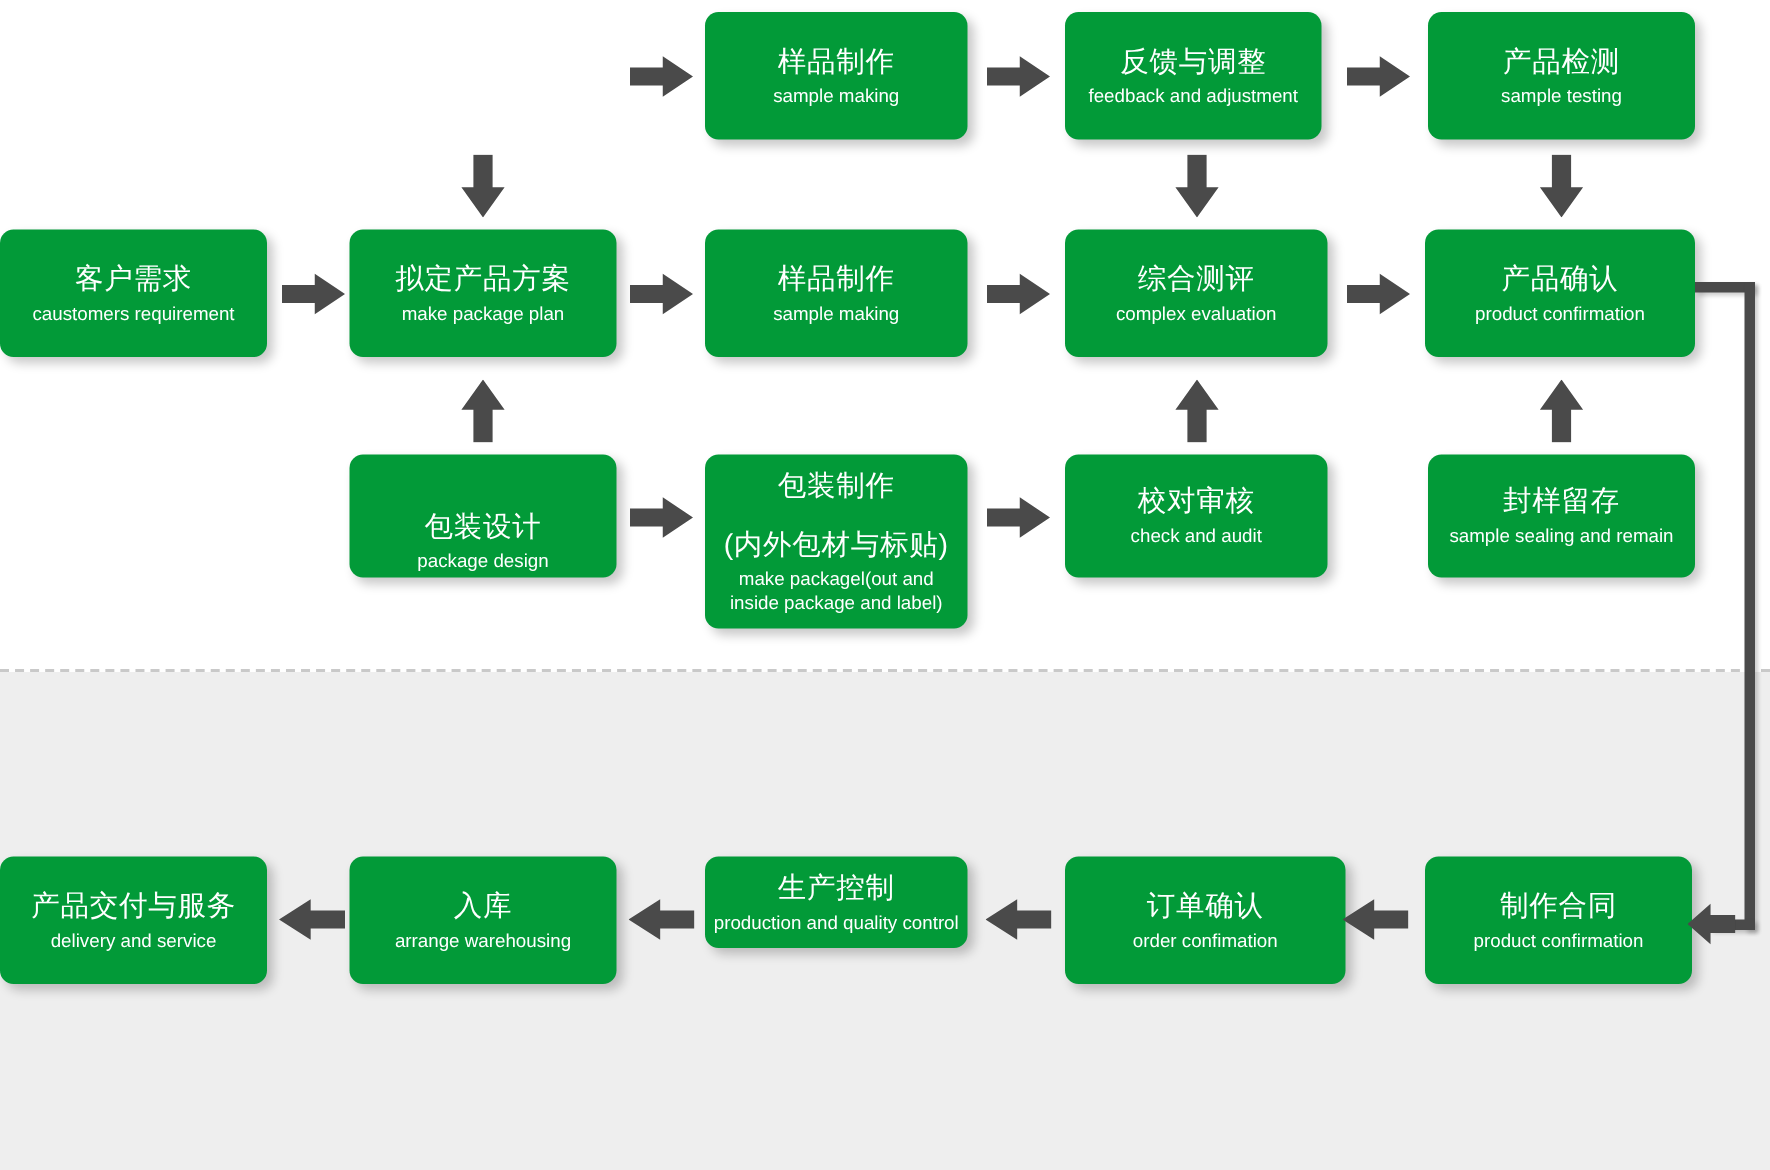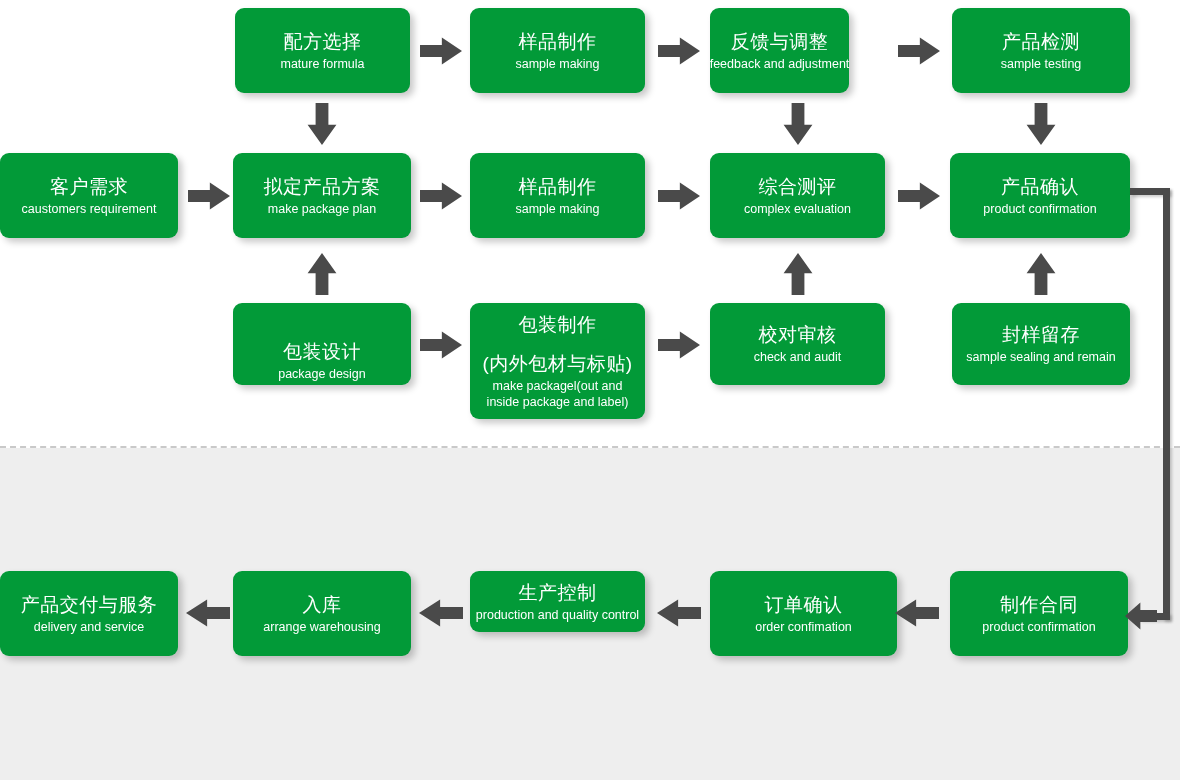--- a/index.html
+++ b/index.html
@@ -104,35 +104,31 @@
   }
 </style>
 </head>
 <body>
 
 <div id="canvas">
 
   <div class="lower-band"></div>
   <div class="divider"></div>
 
-  <div class="node" style="left:235px; top:8px; width:175px; height:85px;">
-    <div class="cn">配方选择</div>
-    <div class="en">mature formula</div>
-  </div>
 
   <div class="arrow right" style="left:420px; top:36px; width:42px; height:30px;"></div>
 
   <div class="node" style="left:470px; top:8px; width:175px; height:85px;">
     <div class="cn">样品制作</div>
     <div class="en">sample making</div>
   </div>
 
   <div class="arrow right" style="left:658px; top:36px; width:42px; height:30px;"></div>
 
-  <div class="node" style="left:710px; top:8px; width:139px; height:85px;">
+  <div class="node" style="left:710px; top:8px; width:171px; height:85px;">
     <div class="cn">反馈与调整</div>
     <div class="en">feedback and adjustment</div>
   </div>
 
   <div class="arrow right" style="left:898px; top:36px; width:42px; height:30px;"></div>
 
   <div class="node" style="left:952px; top:8px; width:178px; height:85px;">
     <div class="cn">产品检测</div>
     <div class="en">sample testing</div>
   </div>

